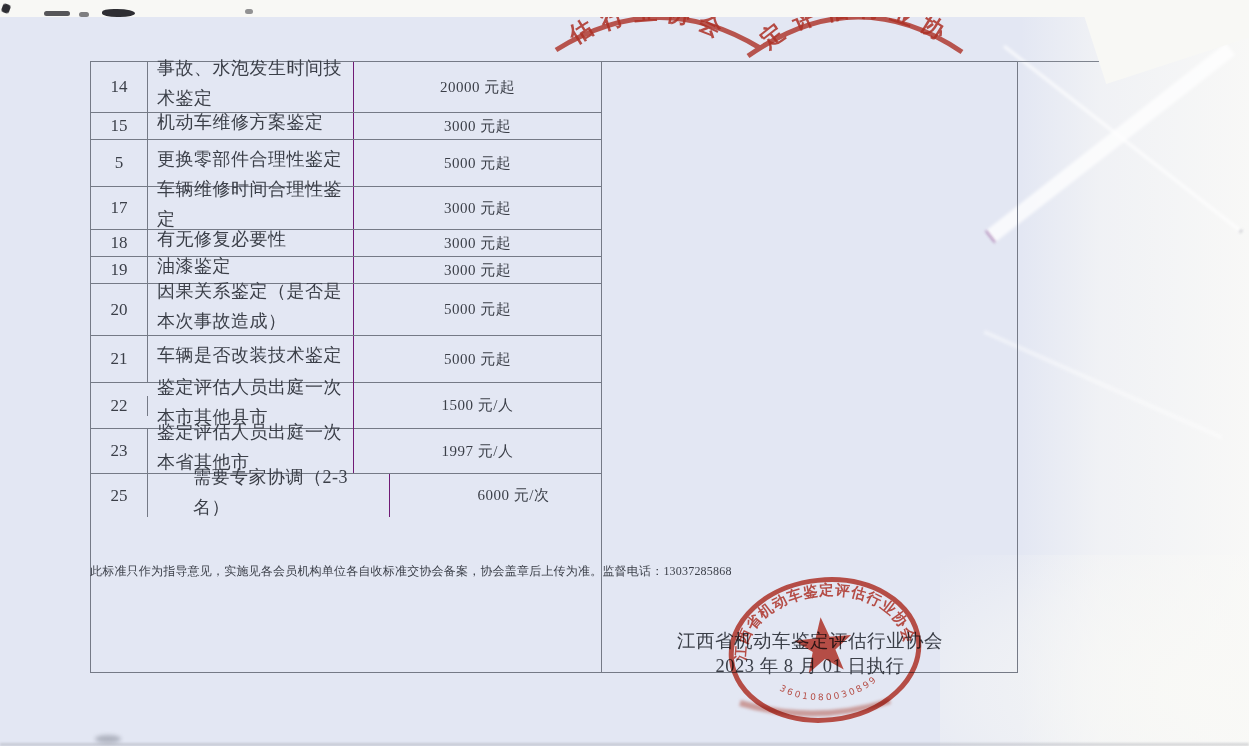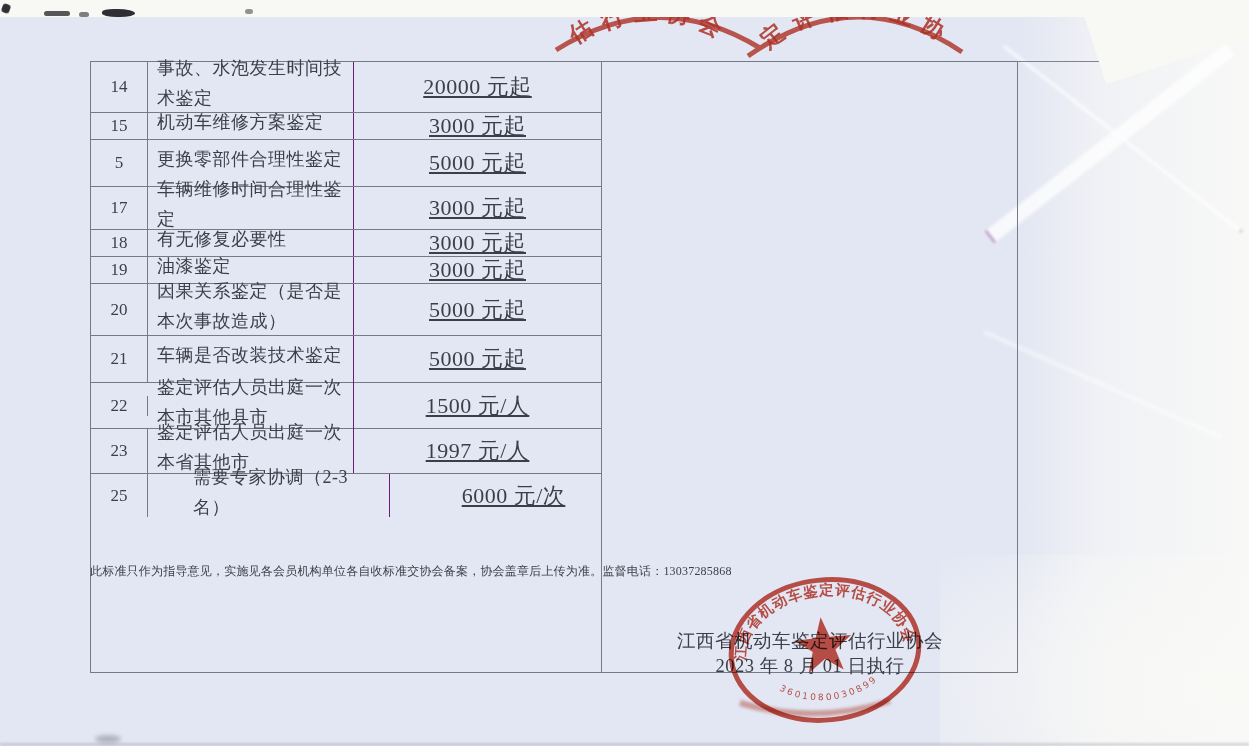--- a/index.html
+++ b/index.html
@@ -30,21 +30,21 @@
   .fee-table{position:absolute;left:90px;top:61px;width:928px;height:612px;
     border:1px solid #757a86;box-sizing:border-box;display:flex;z-index:10;}
   .cols123{width:510px;display:flex;flex-direction:column;}
   .notes-col{flex:1;border-left:1px solid #757a86;}
   .trow{display:flex;box-sizing:border-box;border-bottom:1px solid #757a86;}
   .trow:last-child{border-bottom:none;}
   .cell{box-sizing:border-box;display:flex;align-items:center;}
   .c1{width:57px;justify-content:center;border-right:1px solid #757a86;font-size:17px;}
   .c2{width:206px;border-right:1px solid #701a75;padding:2px 5px 10px 9px;font-size:18px;
     line-height:30px;letter-spacing:.5px;}
-  .c3{flex:1;justify-content:center;font-size:22px;letter-spacing:.5px;text-decoration:underline;}
+  .c3{flex:1;justify-content:center;font-size:15px;letter-spacing:.5px;}
   .top-border-ext{position:absolute;left:1017px;top:61px;width:153px;height:1px;background:#7e838e;z-index:10;}
 
   
   .footer-note{position:absolute;left:90px;top:563px;width:1000px;font-size:12px;
     letter-spacing:.2px;z-index:10;white-space:nowrap;}
   .signature{position:absolute;left:660px;top:629px;width:300px;text-align:center;
     font-size:18.5px;line-height:25px;letter-spacing:.5px;z-index:10;}
 
   
   .stamp-svg{position:absolute;pointer-events:none;mix-blend-mode:multiply;}

